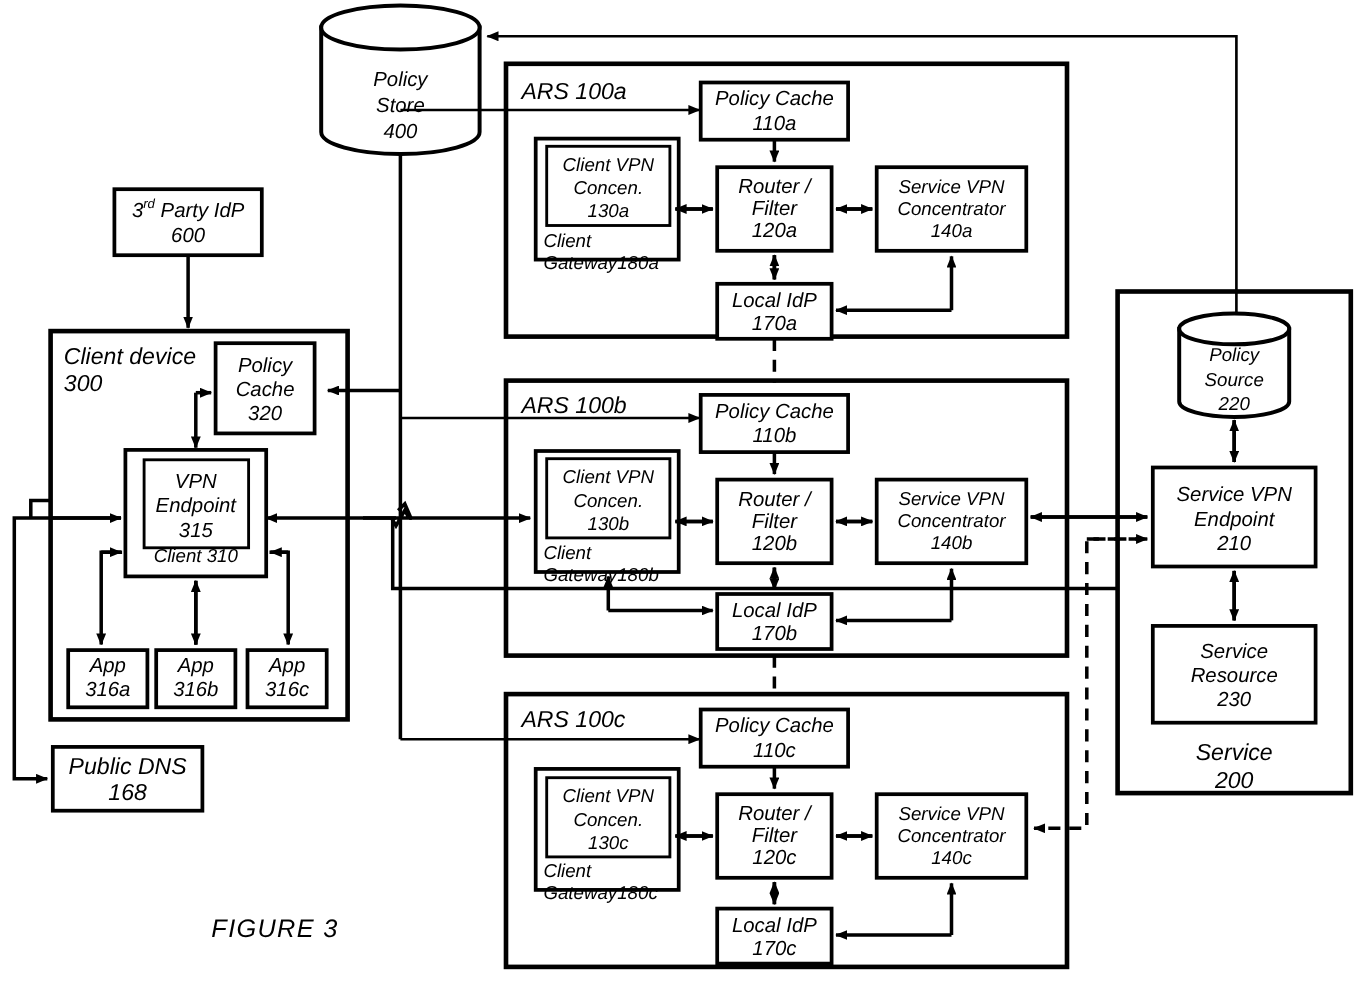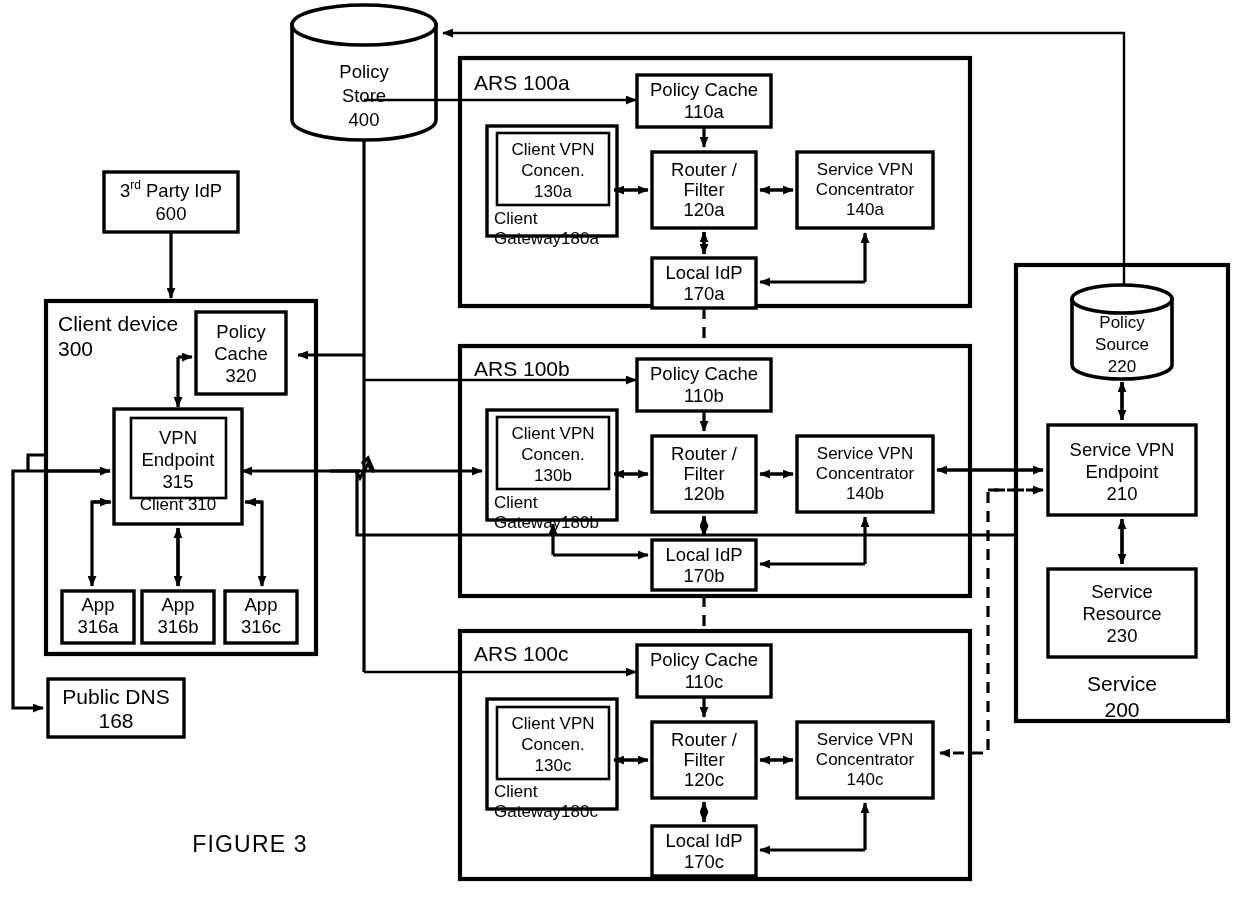--- a/index.html
+++ b/index.html
@@ -7,20 +7,21 @@
     padding: 0;
     background: #ffffff;
   }
   #page {
     position: relative;
     width: 1240px;
     height: 899px;
     background: #ffffff;
     font-family: "Liberation Sans", sans-serif;
     overflow: hidden;
+    font-style: italic;
   }
   #diagram {
     position: absolute;
     top: 0;
     left: 0;
     width: 1240px;
     height: 899px;
   }
   .bx {
     fill: #ffffff;

